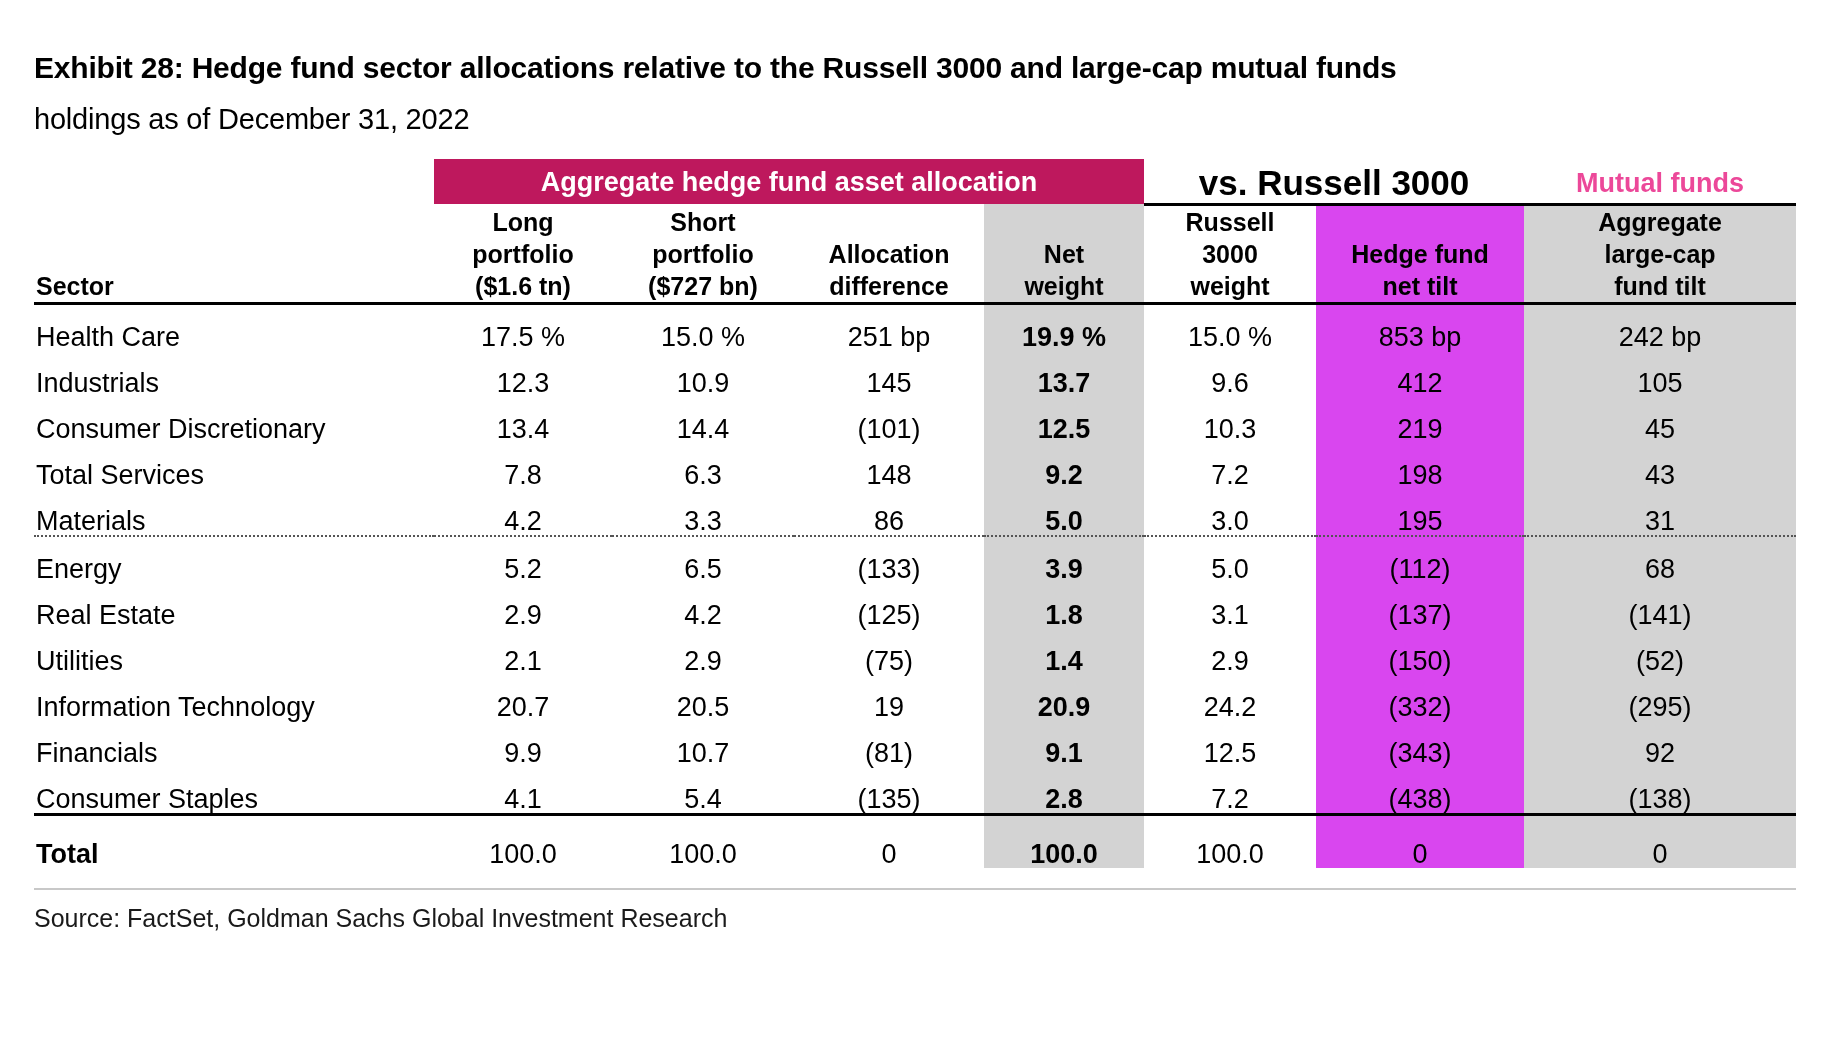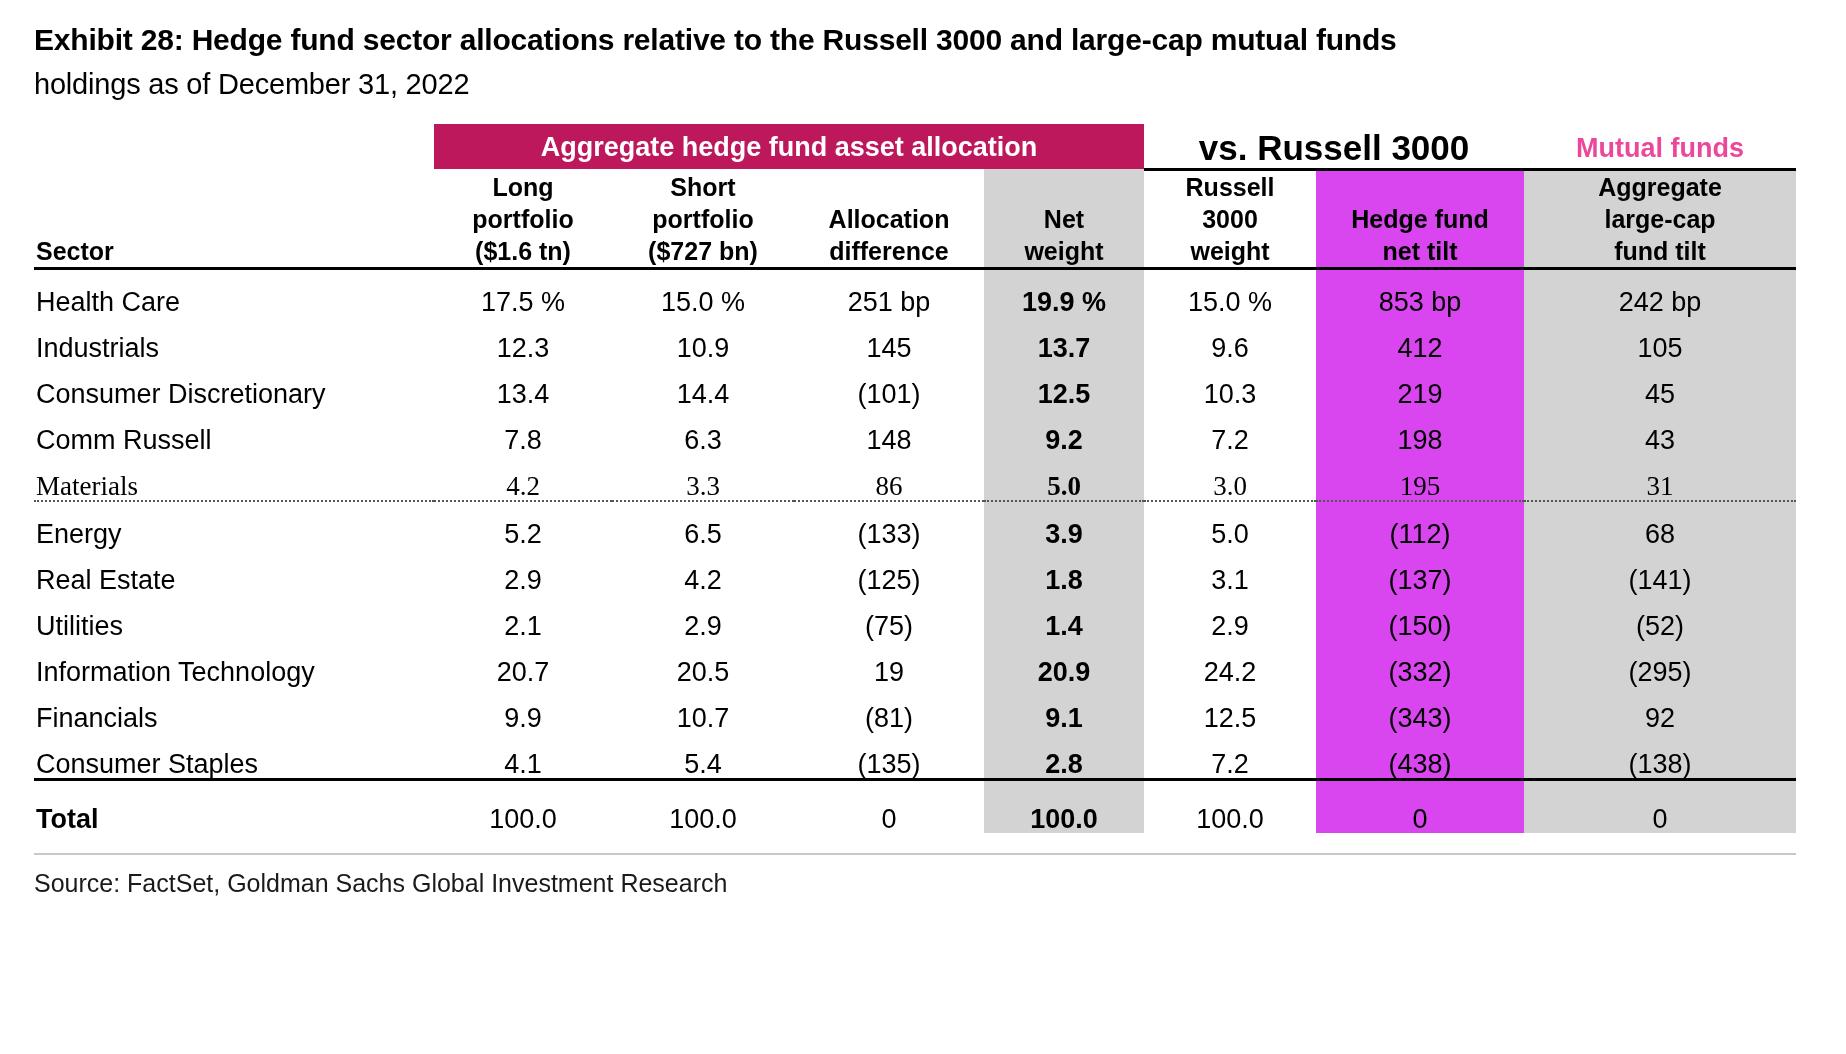--- a/index.html
+++ b/index.html
@@ -20,26 +20,27 @@
     height: 1054px;
     box-sizing: border-box;
     padding: 22px 34px 0 34px;
   }
   .title {
     font-size: 30px;
     font-weight: bold;
     letter-spacing: -0.2px;
     line-height: 1.22;
     white-space: nowrap;
+    margin-top: 28px;
   }
   .subtitle {
     font-size: 29px;
     font-weight: normal;
     line-height: 1.22;
-    margin-top: 8px;
+    margin-top: 15px;
     letter-spacing: -0.2px;
   }
   table.exhibit {
     border-collapse: collapse;
     width: 1762px;
     margin-top: 22px;
     table-layout: fixed;
   }
   table.exhibit td, table.exhibit th {
     padding: 0;
@@ -123,21 +124,20 @@
   }
   tbody td.sector {
     text-align: left;
     padding-left: 2px;
   }
   tbody td.netw {
     font-weight: bold;
   }
   tr.dotted-below td {
     border-bottom: 2px dotted #555;
-    font-family: Liberation Serif, serif;
   }
   tr.solid-below td {
     border-bottom: 3px solid #000;
   }
   tr.total td {
     height: 52px;
   }
   tr.total td.sector { font-weight: bold; }
   tr.total td.netw { font-weight: bold; }
 
@@ -250,21 +250,21 @@
         <td class="sector">Consumer Discretionary</td>
         <td>13.4</td>
         <td>14.4</td>
         <td>(101)</td>
         <td class="netw shade-grey">12.5</td>
         <td>10.3</td>
         <td class="shade-blue">219</td>
         <td class="shade-grey">45</td>
       </tr>
       <tr>
-        <td class="sector">Comm Russell</td>
+        <td class="sector">Total Services</td>
         <td>7.8</td>
         <td>6.3</td>
         <td>148</td>
         <td class="netw shade-grey">9.2</td>
         <td>7.2</td>
         <td class="shade-blue">198</td>
         <td class="shade-grey">43</td>
       </tr>
       <tr class="dotted-below">
         <td class="sector">Materials</td>

